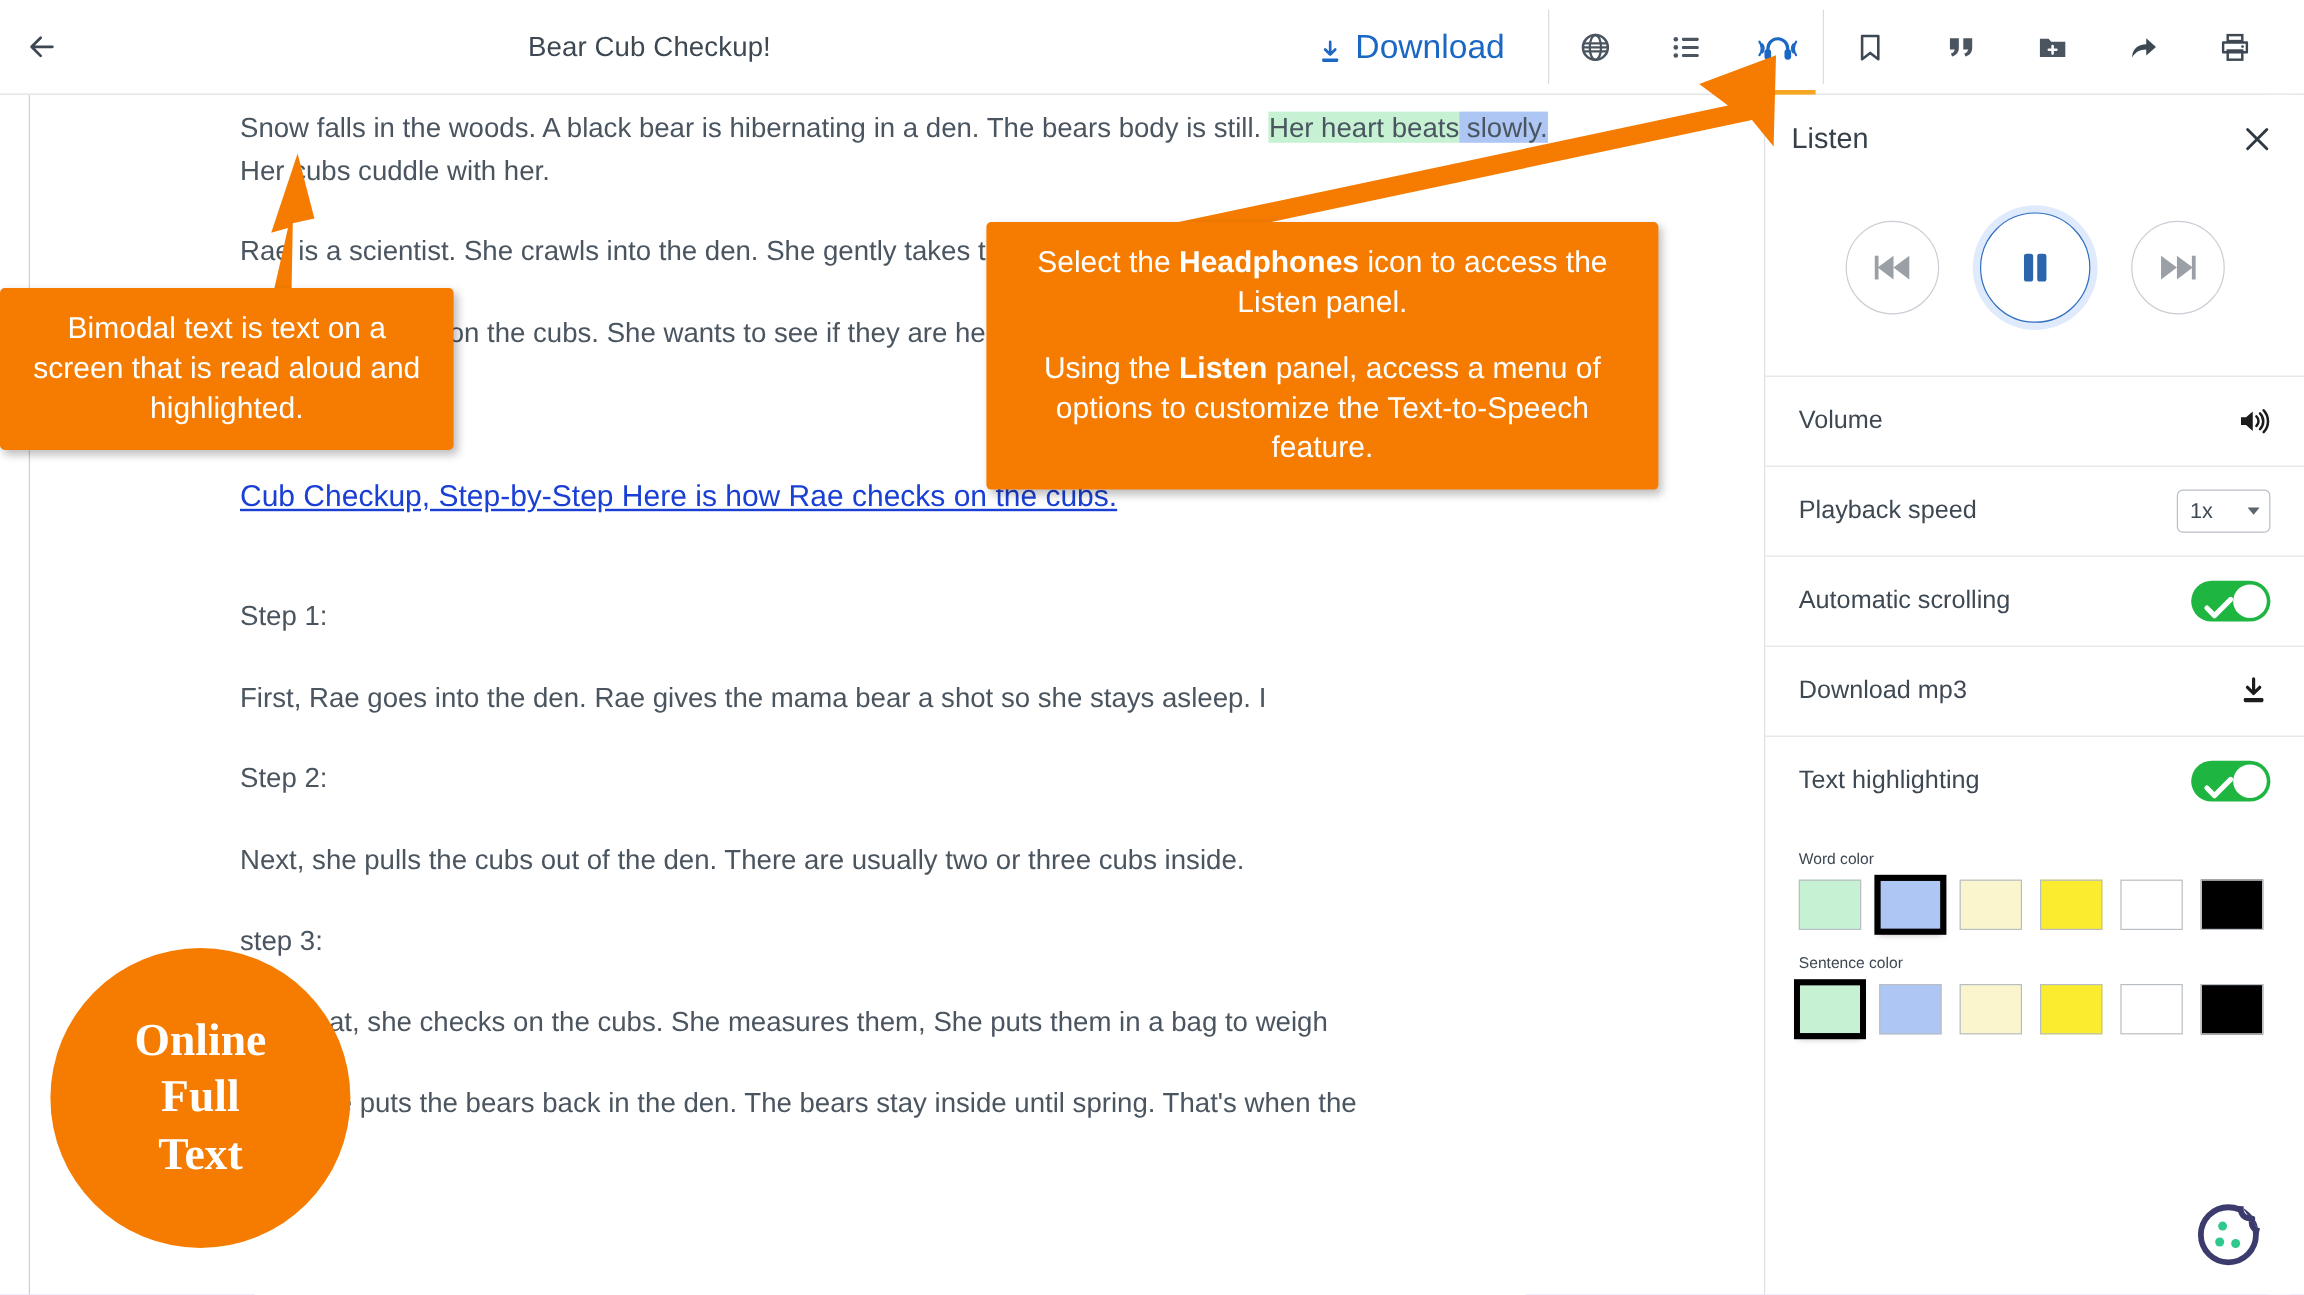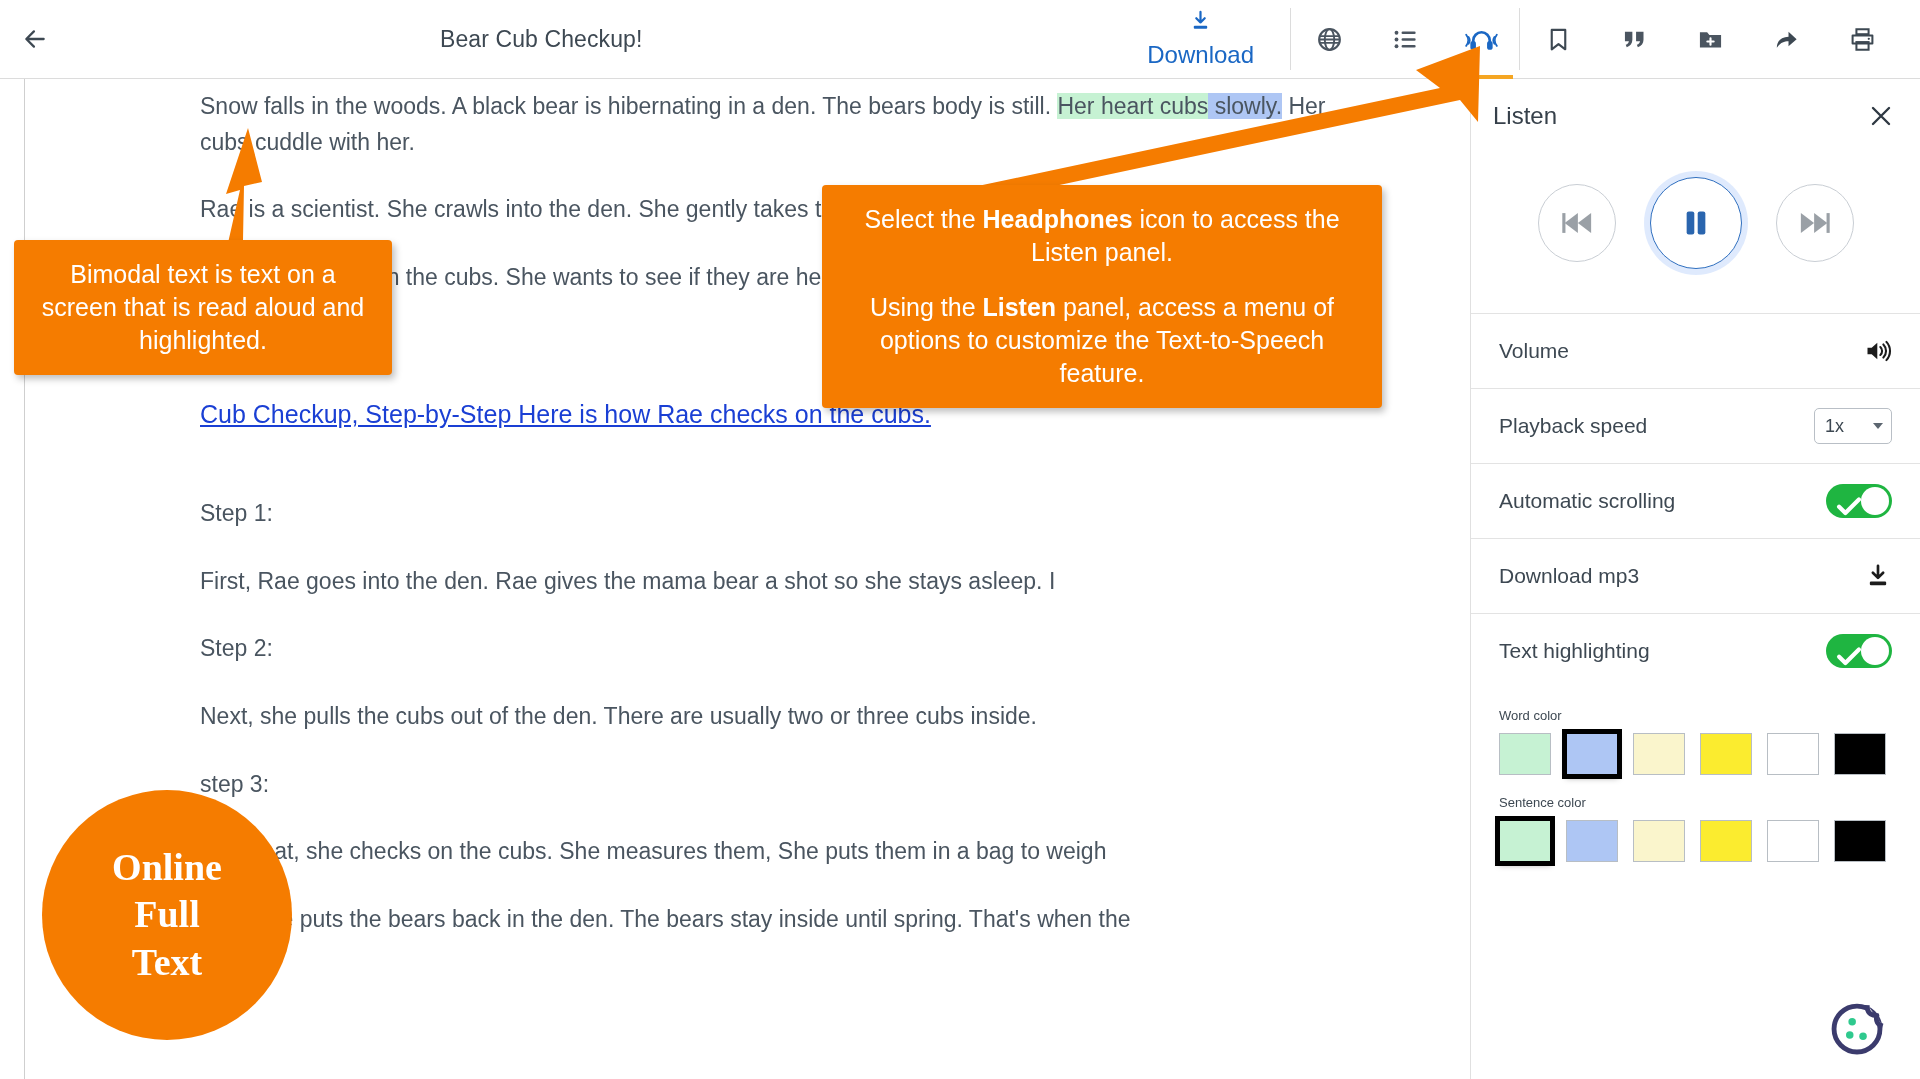--- a/index.html
+++ b/index.html
@@ -17,24 +17,23 @@
     display:flex; align-items:center;
   }
   .back-btn { width:70px; height:79px; display:flex; align-items:center; justify-content:center; cursor:pointer; }
   .back-btn svg { width:26px; height:26px; }
   .doc-title {
     flex:0 0 auto; margin-left:370px;
     font-size:23px; color:#3d4852; letter-spacing:.1px;
   }
   .topbar-spacer { flex:1; }
   .download-btn {
-    display:flex; align-items:center; gap:9px;
-    color:#1a67c4; font-size:24px; cursor:pointer;
+    display:flex; align-items:flex-end; gap:9px;
+    color:#1a67c4; font-size:28px; cursor:pointer;
     margin-right:36px;
-    flex-direction:column;
   }
   .download-btn svg { width:23px; height:23px; }
   .tb-div { width:1px; height:62px; background:#dcdcdc; }
   .tb-group { display:flex; align-items:center; height:79px; }
   .tb-btn {
     width:76px; height:79px; display:flex; align-items:center; justify-content:center;
     cursor:pointer; position:relative;
   }
   .tb-btn svg { width:27px; height:27px; }
   .tb-btn.active svg { width:33px; height:33px; }
@@ -143,21 +142,21 @@
 
   
   .callout {
     position:absolute; background:#f57c00; color:#fff;
     font-size:25px; line-height:1.32; text-align:center;
     padding:18px 26px; border-radius:4px;
     box-shadow:3px 4px 7px rgba(0,0,0,.25);
     z-index:30;
   }
   .callout b { font-weight:bold;text-align:right; }
-  #callout-left  { left:14px; top:240px; width:378px; }
+  #callout-left  { left:0px; top:240px; width:378px; }
   #callout-right { left:822px; top:185px; width:560px; }
   #callout-right .gap { display:block; height:22px; }
 
   .arrow-svg { position:absolute; z-index:29; pointer-events:none; }
 
   .badge {
     position:absolute; left:42px; top:790px; width:250px; height:250px;
     border-radius:50%; background:#f57c00; color:#fff;
     display:flex; flex-direction:column; align-items:center; justify-content:center;
     font-family:"Liberation Serif", serif; font-weight:bold; font-size:38px;
@@ -258,21 +257,21 @@
         </svg>
       </div>
       <div class="tb-right-pad"></div>
     </div>
   </div>
 
   <div class="doc-wrap">
     <div class="doc-left-rule"></div>
 
     <div class="doc-body">
-      <p class="first"><span>Snow falls in the woods. A black bear is hibernating in a den. The bears body is still. </span><span class="hl-green">Her heart cubs</span><span class="hl-blue"> slowly.</span><span> Her cubs cuddle with her.</span></p>
+      <p class="first"><span>Snow falls in the woods. A black bear is hibernating in a den. The bears body is still. </span><span class="hl-green">Her heart beats</span><span class="hl-blue"> slowly.</span><span> Her cubs cuddle with her.</span></p>
 
       <p>Rae is a scientist. She crawls into the den. She gently takes the mama bear's temperature.</p>
       <p>She also checks on the cubs. She wants to see if they are healthy.</p>
       <p class="byline">-Laine Falk</p>
 
       <p><a class="doc-link" href="#">Cub Checkup, Step-by-Step Here is how Rae checks on the cubs.</a></p>
 
       <p>Step 1:</p>
       <p>First, Rae goes into the den. Rae gives the mama bear a shot so she stays asleep. I</p>
       <p>Step 2:</p>

